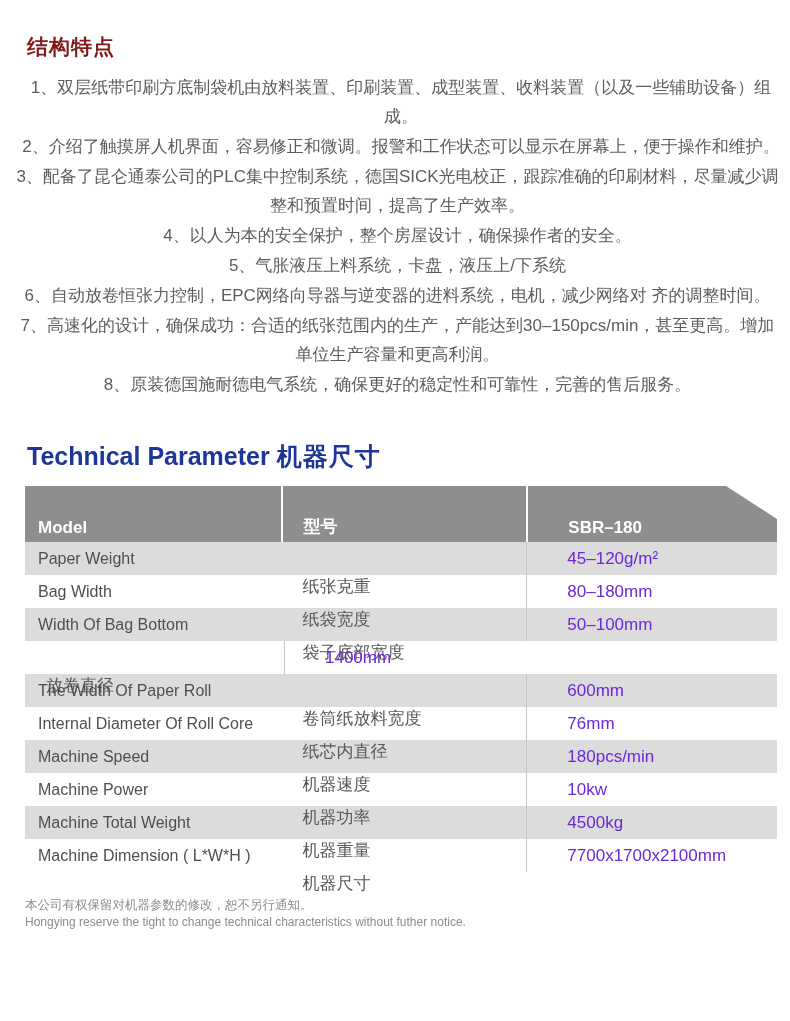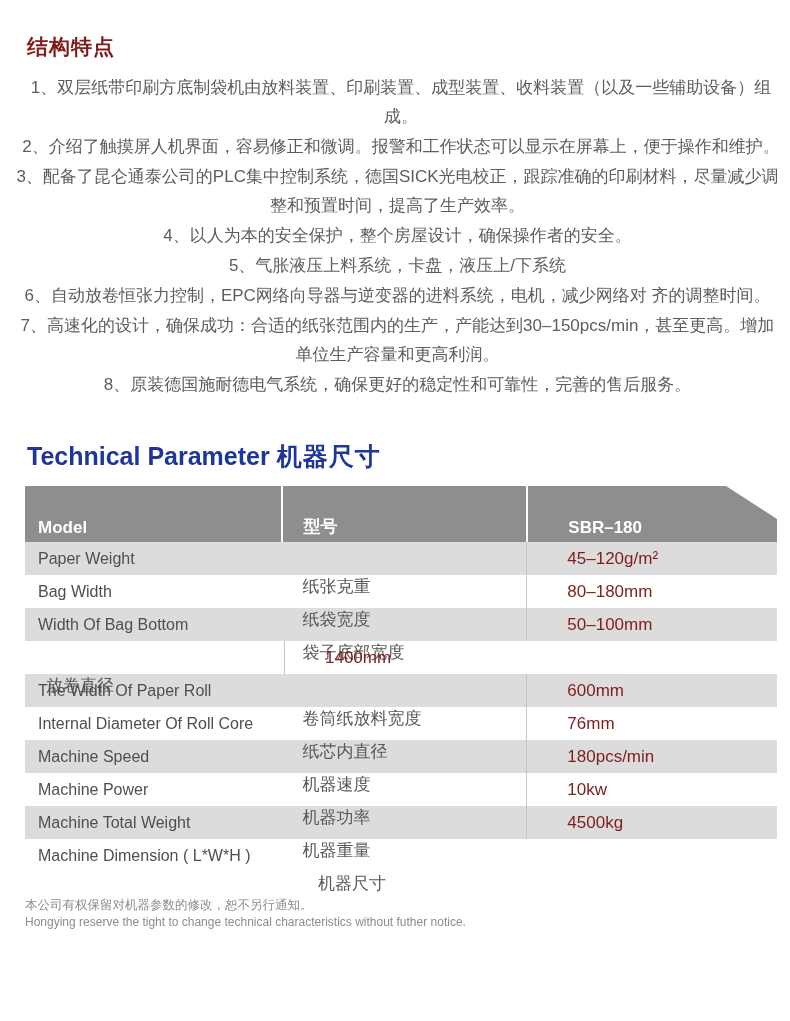--- a/index.html
+++ b/index.html
@@ -66,21 +66,21 @@
     align-items: center;
     background: #ffffff;
   }
   .trow:nth-child(even) { background: #dcdcdc; }
   .trow .c2, .trow .c3 { border-left: 1px solid #c6c6c6; align-self: stretch; display: flex; align-items: center; }
   .cell.c1 { width: 272px; padding-left: 13px; }
   .cell.c2 { width: 259px; padding-left: 20px; }
   .cell.c3 { width: 264px; padding-left: 40px; }
   .trow .c1 { font-size: 16px; color: #4f4f4f; }
   .trow .c2 { font-size: 17px; color: #585858; margin-top: 44px; }
-  .trow .c3 { font-size: 17px; color: #7f1d1d; }
+  .trow .c3 { font-size: 17px; color: #6d28d9; }
 
   
   .footnote { margin: 24px 0 0 25px; color: #8c8c8c; }
   .footnote .zh { font-size: 12.5px; line-height: 18px; }
   .footnote .en { font-size: 12px; line-height: 17px; }
 </style>
 </head>
 <body>
 
 <div class="page">
@@ -148,20 +148,21 @@
       <div class="cell c3">10kw</div>
     </div>
     <div class="trow">
       <div class="cell c1">Machine Total Weight</div>
       <div class="cell c2">机器重量</div>
       <div class="cell c3">4500kg</div>
     </div>
     <div class="trow">
       <div class="cell c1">Machine Dimension ( L*W*H )</div>
       <div class="cell c2">机器尺寸</div>
+      <div class="cell c3">7700x1700x2100mm</div>
     </div>
 
   </div>
 
   <div class="footnote">
     <div class="zh">本公司有权保留对机器参数的修改，恕不另行通知。</div>
     <div class="en">Hongying reserve the tight to change technical characteristics without futher notice.</div>
   </div>
 
 </div>

